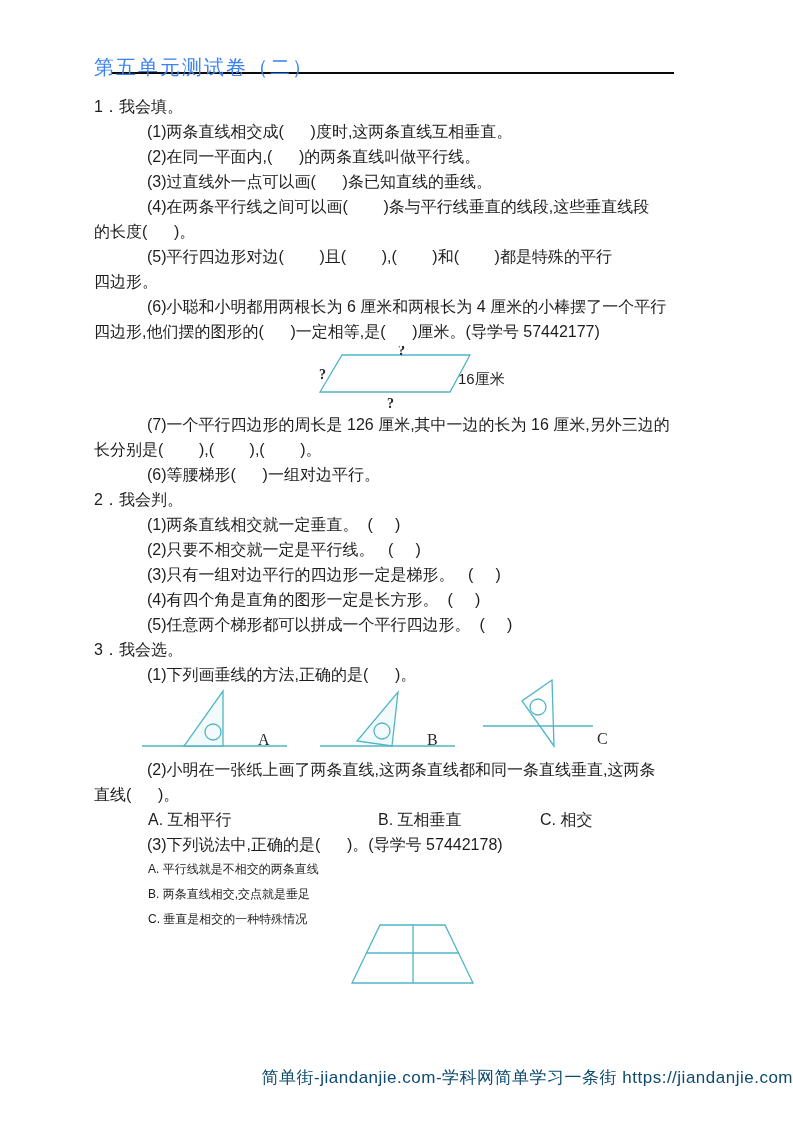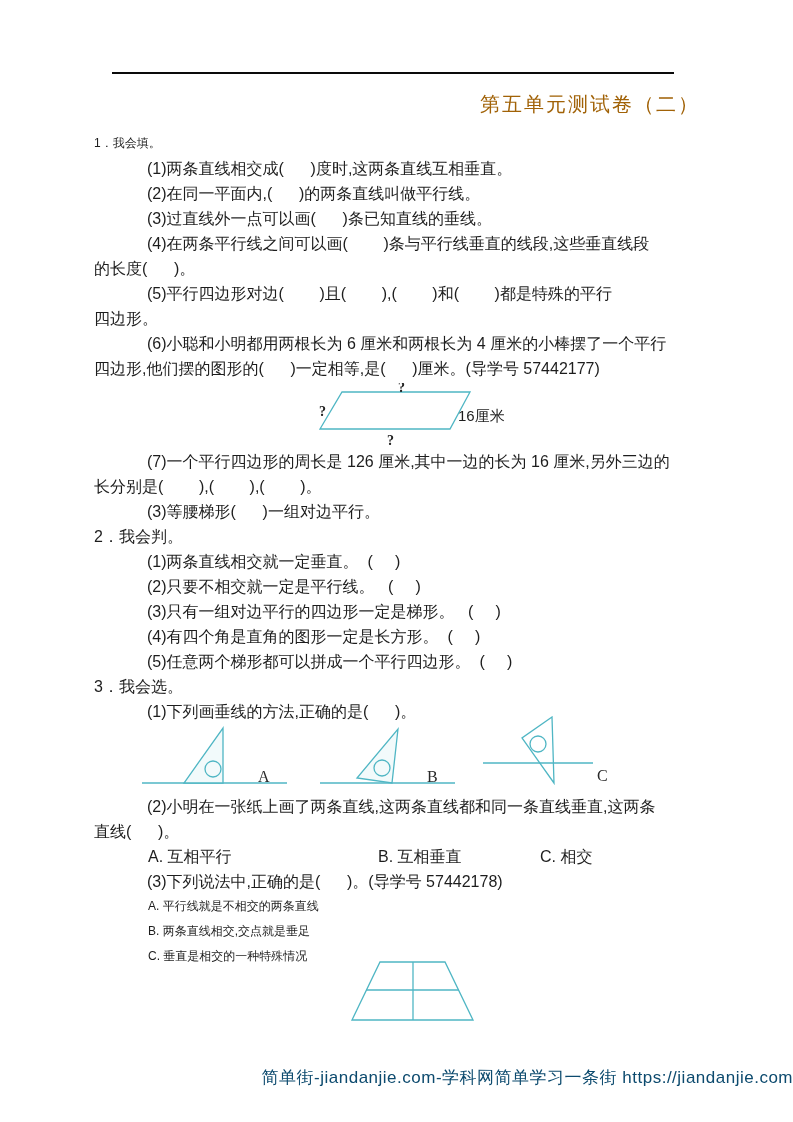--- a/index.html
+++ b/index.html
@@ -12,30 +12,30 @@
     color:#1d1d1d;
   }
   .top-rule{
     position:absolute;left:112px;top:72px;
     width:562px;height:2px;background:#0a0a0a;
   }
   .content{
     position:absolute;left:94px;top:0;width:606px;
   }
   .title{
-    margin-top:91px;
-    text-align:right;
+    margin-top:54px;
+    text-align:left;
     font-family:"Liberation Serif",serif;
     font-size:20px;line-height:26px;
     letter-spacing:2px;
-    color:#a16207;
+    color:#3b82f6;
   }
   .h{
     margin-top:14px;
-    font-size:12px;line-height:25px;
+    font-size:16px;line-height:25px;
     white-space:pre-wrap;
   }
   .h2{
     font-size:16px;line-height:25px;
     white-space:pre-wrap;
   }
   .p{
     font-size:16px;line-height:25px;
     text-indent:53px;
     white-space:pre-wrap;
@@ -100,21 +100,21 @@
     <svg class="svg-para" width="220" height="66" viewBox="0 0 220 66">
       <polygon points="42,9 170,9 150,46 20,46" fill="none" stroke="#4fb6c4" stroke-width="1.3"></polygon>
       <text class="qmark" x="98" y="9">?</text>
       <text class="qmark" x="19" y="33">?</text>
       <text class="qmark" x="87" y="62">?</text>
       <text class="dim-label" x="158" y="38">16厘米</text>
     </svg>
 
     <div class="p">(7)一个平行四边形的周长是 126 厘米,其中一边的长为 16 厘米,另外三边的
 长分别是(        ),(        ),(        )。</div>
-    <div class="p">(3)等腰梯形(      )一组对边平行。</div>
+    <div class="p">(6)等腰梯形(      )一组对边平行。</div>
 
     <div class="h2">2．我会判。</div>
     <div class="p">(1)两条直线相交就一定垂直。  (     )</div>
     <div class="p">(2)只要不相交就一定是平行线。   (     )</div>
     <div class="p">(3)只有一组对边平行的四边形一定是梯形。   (     )</div>
     <div class="p">(4)有四个角是直角的图形一定是长方形。  (     )</div>
     <div class="p">(5)任意两个梯形都可以拼成一个平行四边形。  (     )</div>
 
     <div class="h2">3．我会选。</div>
     <div class="p">(1)下列画垂线的方法,正确的是(      )。</div>

